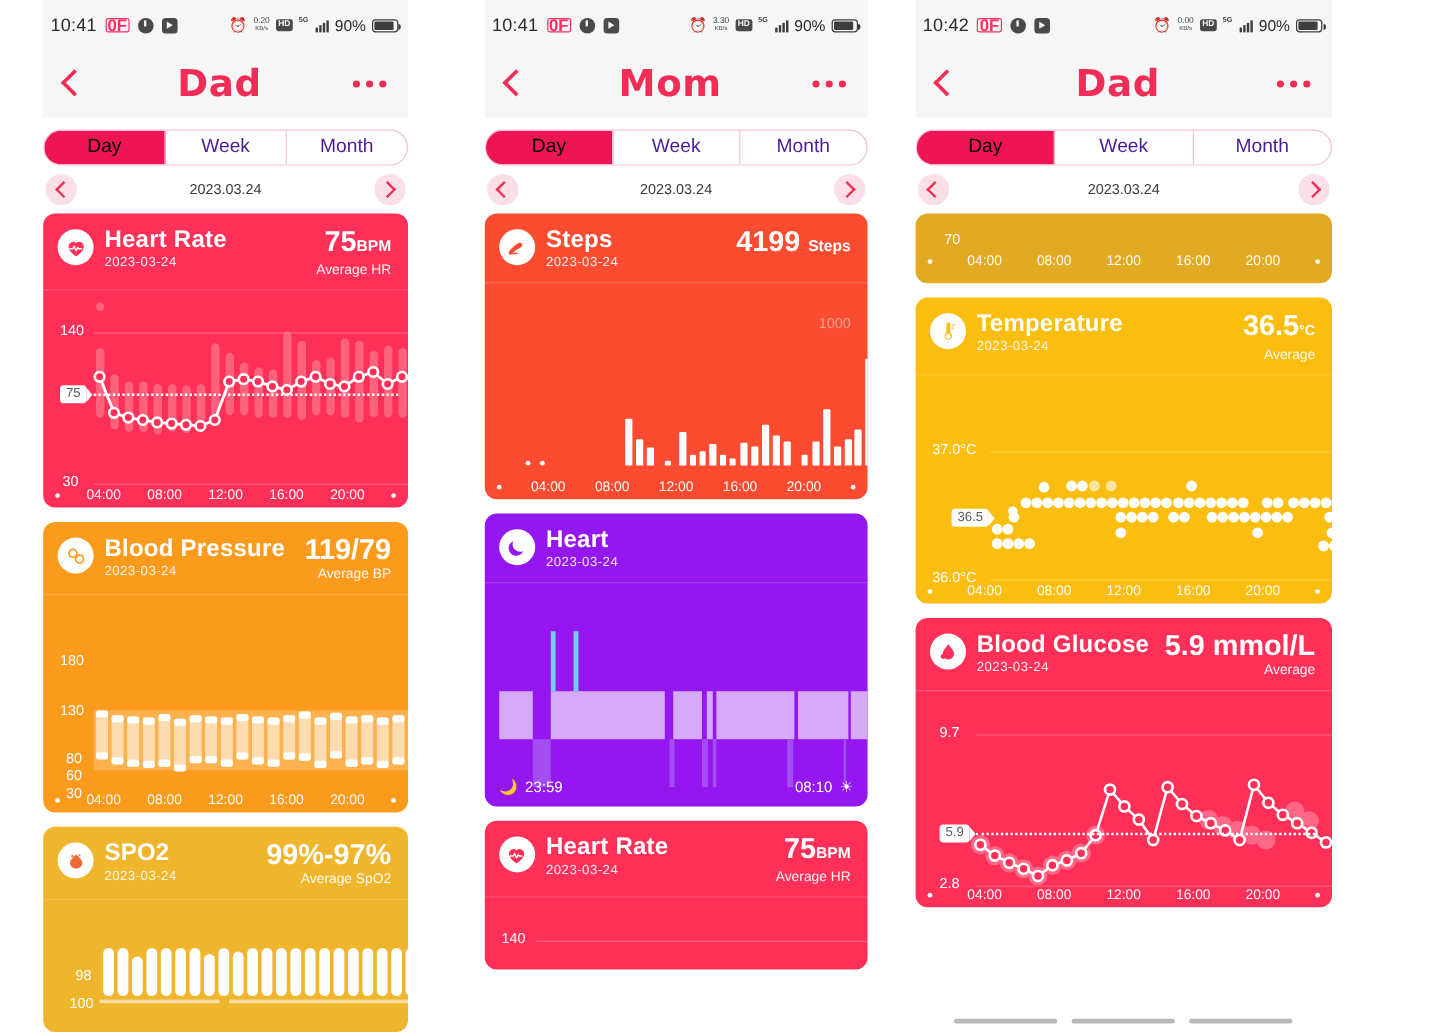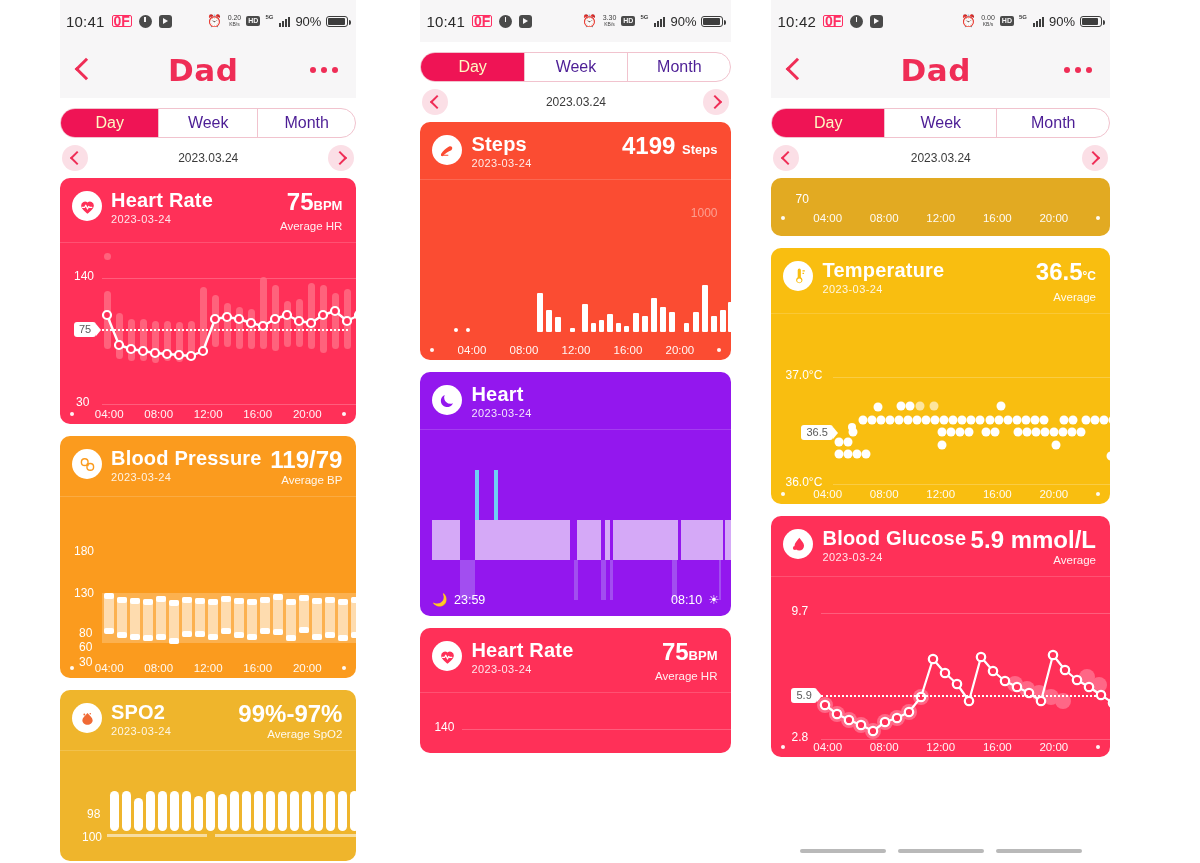--- a/index.html
+++ b/index.html
@@ -2,21 +2,21 @@
 <html><head>
 <meta charset="utf-8">
 <style>
   * { box-sizing: border-box; margin: 0; padding: 0; }
   html, body {
     width: 1200px; height: 863px;
     background: #ffffff;
     font-family: "Liberation Sans", sans-serif;
     overflow: hidden;
   }
-  .screens { display: flex; width: 1136px; height: 863px; padding-left: 24px; }
+  .screens { display: flex; width: 1136px; height: 863px; }
   .phone { position: relative; overflow: hidden; background: #ffffff; }
   .phone.p1 { width: 396px; height: 863px; padding: 0 36px 0 36px; }
   .phone.p2 { width: 396px; height: 863px; padding: 0 28px 0 28px; }
   .phone.p3 { width: 408px; height: 863px; padding: 0 26px 0 12px; }
   .inner { width: 100%; height: 100%; position: relative; }
 
   
   .statusbar {
     height: 42px; display: flex; align-items: center;
     justify-content: space-between; padding: 0 8px 0 6px;
@@ -98,21 +98,21 @@
   .segment {
     display:flex; height: 30px; border: 1.5px solid #f1c3ce;
     border-radius: 16px; overflow: hidden; background: #fff;
   }
   .seg {
     flex:1; display:flex; align-items:center; justify-content:center;
     font-size: 16px; color: #4c1d95; border-right: 1.5px solid #f1c3ce;
     cursor: pointer;
   }
   .seg:last-child { border-right: none; }
-  .seg.active { background: #ef1455; color:#fef9c3; }
+  .seg.active { background: #ef1455; color:#000000; }
 
   
   .daterow {
     height: 40px; display:flex; align-items:center; justify-content:space-between;
     padding: 0 2px;
   }
   .dbtn {
     width: 26px; height: 26px; border-radius: 50%; background: #fbdfe6;
     display:flex; align-items:center; justify-content:center; cursor:pointer;
   }
@@ -534,20 +534,29 @@
               <i></i>
               <i></i>
             </span>
           <span class="sb-batt-txt">90%</span>
           <span class="batt">
               <i style="width:90%"></i>
             </span>
         </div>
       </div>
 
+      <div class="navbar">
+        <div class="nav-back"></div>
+        <div class="nav-title">Mom</div>
+        <div class="nav-dots">
+            <i></i>
+            <i></i>
+            <i></i>
+          </div>
+      </div>
 
       <div class="segwrap">
         <div class="segment">
           <div class="seg active">Day</div>
           <div class="seg">Week</div>
           <div class="seg">Month</div>
         </div>
       </div>
 
       <div class="daterow">

